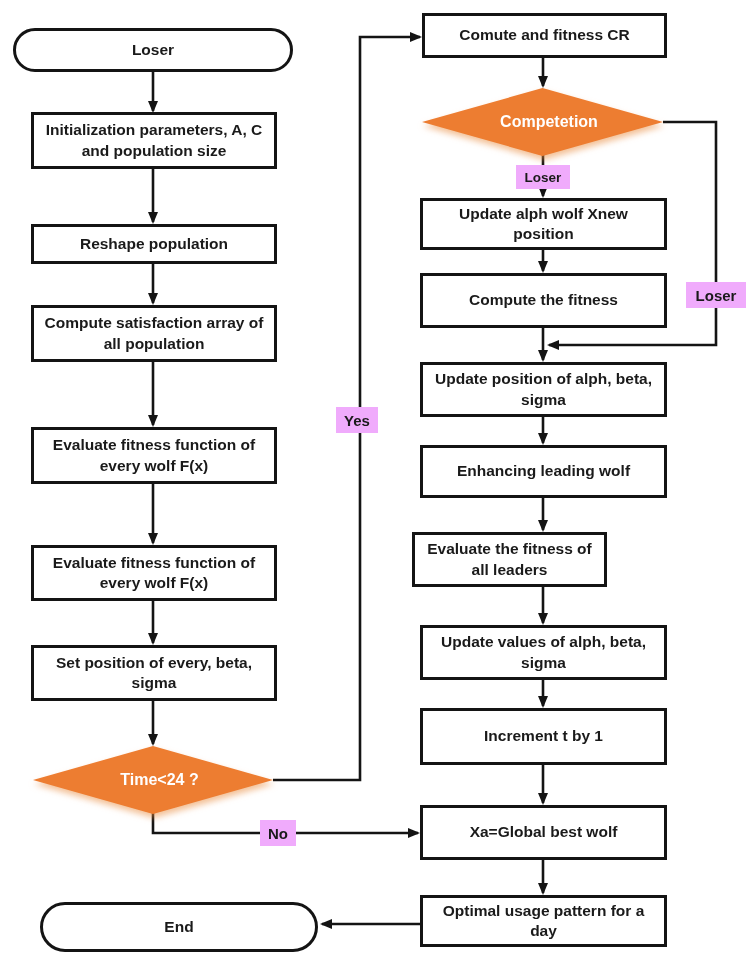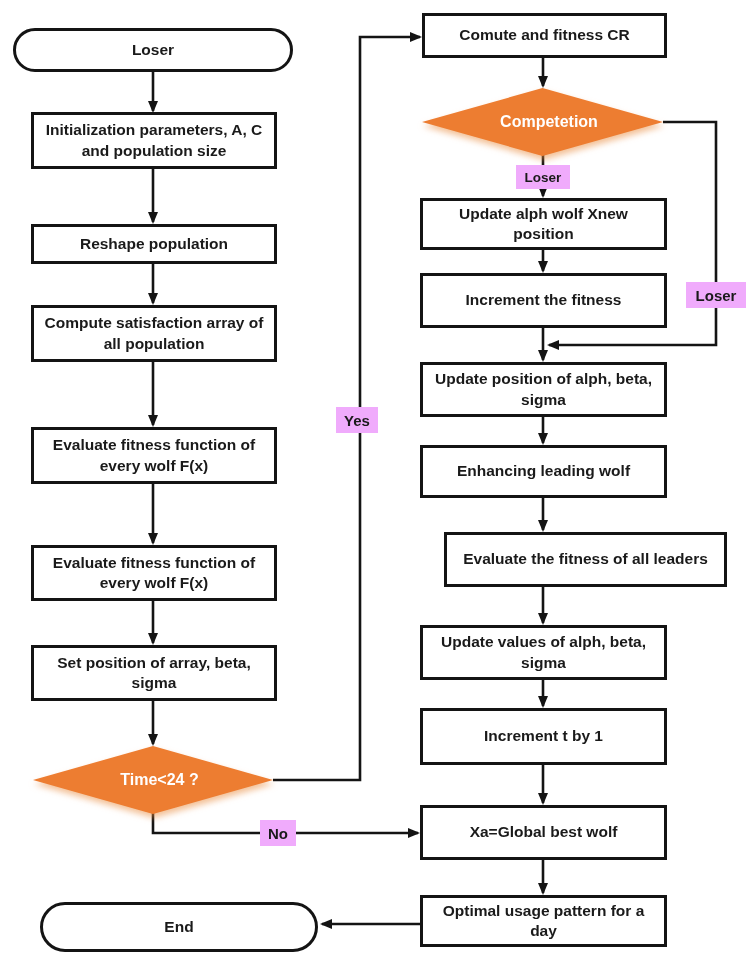--- a/index.html
+++ b/index.html
@@ -86,21 +86,21 @@
 
   <div class="node" style="left:31px;top:427px;width:246px;height:57px">
     <span>Evaluate fitness function of every wolf F(x)</span>
   </div>
 
   <div class="node" style="left:31px;top:545px;width:246px;height:56px">
     <span>Evaluate fitness function of every wolf F(x)</span>
   </div>
 
   <div class="node" style="left:31px;top:645px;width:246px;height:56px">
-    <span>Set position of array, beta, sigma</span>
+    <span>Set position of every, beta, sigma</span>
   </div>
 
   <div class="diamond" style="left:33px;top:746px;width:240px;height:68px">
     <svg viewBox="0 0 240 68" preserveAspectRatio="none">
       <polygon points="0,34 120,0 240,34 120,68" fill="#ED7D31"></polygon>
     </svg>
     <span>Time&lt;24 ?</span>
   </div>
 
   <div class="node terminator" style="left:40px;top:902px;width:278px;height:50px">
@@ -116,32 +116,32 @@
       <polygon points="0,34 120.5,0 241,34 120.5,68" fill="#ED7D31"></polygon>
     </svg>
     <span>Competetion</span>
   </div>
 
   <div class="node" style="left:420px;top:198px;width:247px;height:52px">
     <span>Update alph wolf Xnew position</span>
   </div>
 
   <div class="node" style="left:420px;top:273px;width:247px;height:55px">
-    <span>Increment the fitness</span>
+    <span>Compute the fitness</span>
   </div>
 
   <div class="node" style="left:420px;top:362px;width:247px;height:55px">
     <span>Update position of alph, beta, sigma</span>
   </div>
 
   <div class="node" style="left:420px;top:445px;width:247px;height:53px">
     <span>Enhancing leading wolf</span>
   </div>
 
-  <div class="node" style="left:444px;top:532px;width:283px;height:55px">
+  <div class="node" style="left:412px;top:532px;width:195px;height:55px">
     <span>Evaluate the fitness of all leaders</span>
   </div>
 
   <div class="node" style="left:420px;top:625px;width:247px;height:55px">
     <span>Update values of alph, beta, sigma</span>
   </div>
 
   <div class="node" style="left:420px;top:708px;width:247px;height:57px">
     <span>Increment t by 1</span>
   </div>

